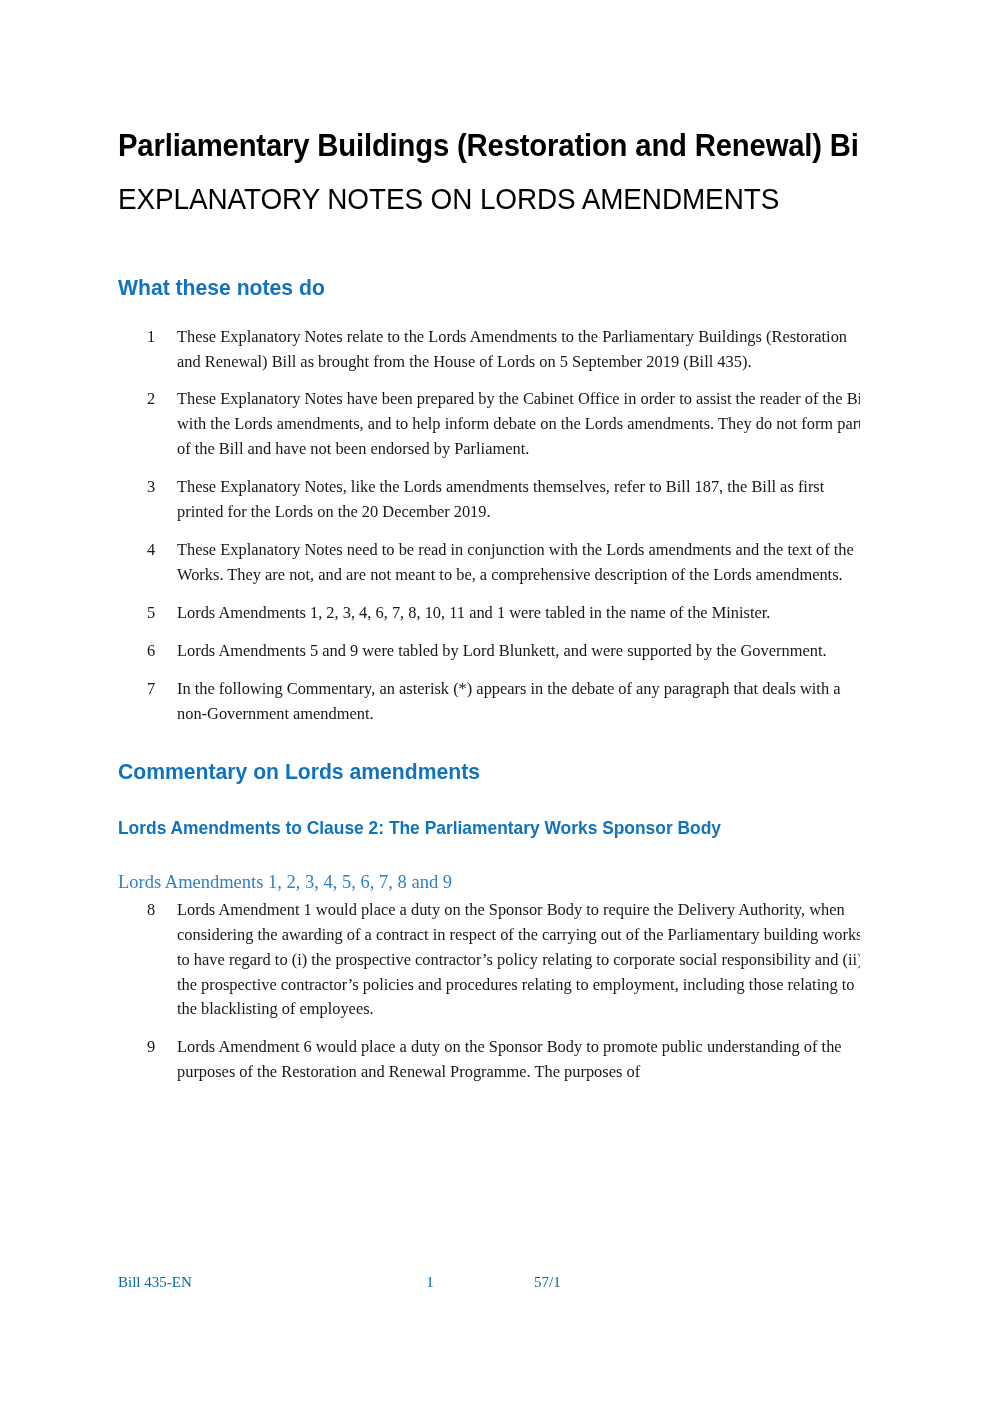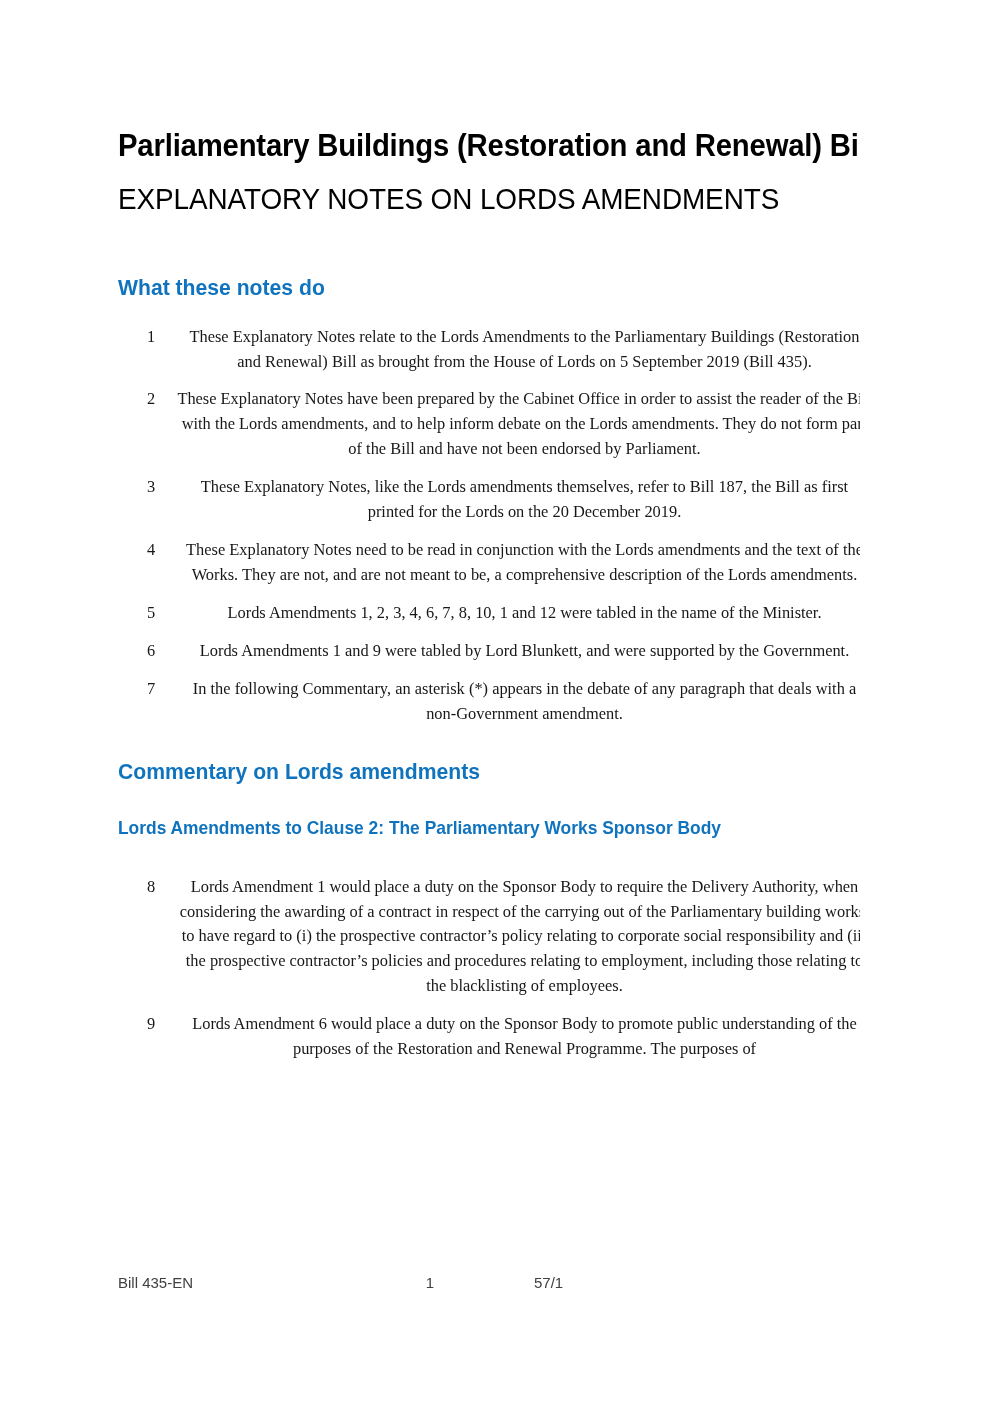--- a/index.html
+++ b/index.html
@@ -114,35 +114,35 @@
     flex: 0 0 30px;
     margin-left: 29px;
     text-align: left;
     font-family: "Liberation Serif", "DejaVu Serif", serif;
     font-size: 16.4px;
     line-height: 1.52;
   }
 
   .para-text {
     flex: 1 1 auto;
-    text-align: center;
+    text-align: left;
   }
 
   
   .footer {
     position: absolute;
     left: 118px;
     right: 118px;
     top: 1262px;
     display: flex;
     justify-content: space-between;
     align-items: baseline;
-    font-family: Liberation Sans, sans-serif;
+    font-family: Liberation Serif, serif;
     font-size: 15px;
-    color: #404040;
+    color: #0369a1;
   }
 
   .footer-left   { text-align: left;   flex: 1 1 0; }
   .footer-center { text-align: center; flex: 1 1 0; }
   .footer-right  {  flex: 1 1 0; }
 
   
   .clip-mask {
     position: absolute;
     left: 0;
@@ -186,45 +186,46 @@
         <span class="para-text">These Explanatory Notes, like the Lords amendments themselves, refer to Bill 187, the Bill as first printed for the Lords on the 20 December 2019.</span>
       </div>
 
       <div class="para">
         <span class="para-num">4</span>
         <span class="para-text">These Explanatory Notes need to be read in conjunction with the Lords amendments and the text of the Works. They are not, and are not meant to be, a comprehensive description of the Lords amendments.</span>
       </div>
 
       <div class="para">
         <span class="para-num">5</span>
-        <span class="para-text tight">Lords Amendments 1, 2, 3, 4, 6, 7, 8, 10, 1 and 12 were tabled in the name of the Minister.</span>
+        <span class="para-text tight">Lords Amendments 1, 2, 3, 4, 6, 7, 8, 10, 11 and 1 were tabled in the name of the Minister.</span>
       </div>
 
       <div class="para">
         <span class="para-num">6</span>
-        <span class="para-text">Lords Amendments 1 and 9 were tabled by Lord Blunkett, and were supported by the Government.</span>
+        <span class="para-text">Lords Amendments 5 and 9 were tabled by Lord Blunkett, and were supported by the Government.</span>
       </div>
 
       <div class="para">
         <span class="para-num">7</span>
         <span class="para-text">In the following Commentary, an asterisk (*) appears in the debate of any paragraph that deals with a non-Government amendment.</span>
       </div>
 
     </div>
 
     <div class="sp-commentary"></div>
 
     <h3 class="h-blue-1">Commentary on Lords amendments</h3>
 
     <div class="sp-after-comm"></div>
 
     <h4 class="h-blue-2">Lords Amendments to Clause 2: The Parliamentary Works Sponsor Body</h4>
 
     <div class="sp-after-clause"></div>
 
+    <h5 class="h-blue-serif">Lords Amendments 1, 2, 3, 4, 5, 6, 7, 8 and 9</h5>
 
     <div class="sp-after-serif"></div>
 
     <div>
 
       <div class="para">
         <span class="para-num">8</span>
         <span class="para-text">Lords Amendment 1 would place a duty on the Sponsor Body to require the Delivery Authority, when considering the awarding of a contract in respect of the carrying out of the Parliamentary building works, to have regard to (i) the prospective contractor’s policy relating to corporate social responsibility and (ii) the prospective contractor’s policies and procedures relating to employment, including those relating to the blacklisting of employees.</span>
       </div>
 

